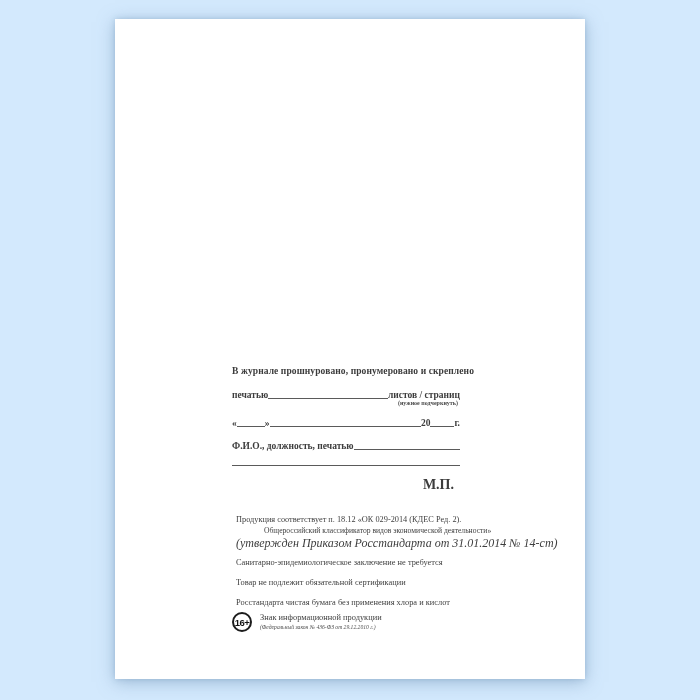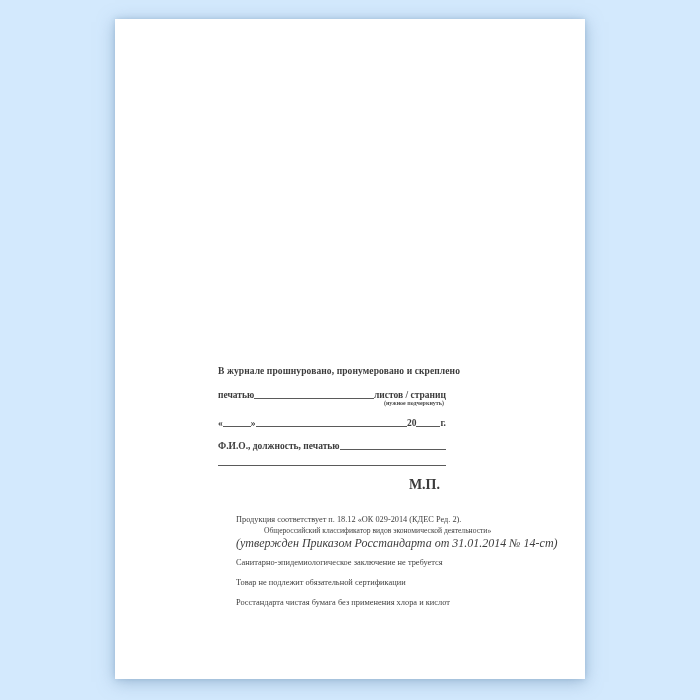--- a/index.html
+++ b/index.html
@@ -10,21 +10,21 @@
     font-family:"Liberation Serif","DejaVu Serif",serif;
   }
   .paper {
     position:absolute; left:115px; top:19px; width:470px; height:660px;
     background:#ffffff;
     box-shadow:0 3px 16px rgba(104,139,176,0.50), 0 0 5px rgba(104,139,176,0.30);
   }
 
   
   .bind-block {
-    position:absolute; left:103px; top:346px; width:228px; height:130px;
+    position:absolute; left:117px; top:346px; width:228px; height:130px;
     color:#3c3c3c; font-weight:bold; font-size:9.5px; line-height:12px;
   }
   .b-heading { position:absolute; top:0; left:0; white-space:nowrap; letter-spacing:0.1px; }
   .b-row { position:absolute; left:0; right:0; display:flex; white-space:nowrap; }
   .b-seal { top:24px; }
   .b-note { position:absolute; top:35px; right:2px; font-size:6px; line-height:7px; font-weight:bold; color:#4a4a4a; }
   .b-date { top:52px; }
   .b-fio  { top:75px; }
   .blank { border-bottom:1px solid #5a5a5a; height:10px; }
   .grow  { flex:1 1 auto; }
@@ -91,15 +91,22 @@
 
     <div class="comp">
       <div class="c1">Продукция соответствует п. 18.12 «ОК 029-2014 (КДЕС Ред. 2).</div>
       <div class="c2">Общероссийский классификатор видов экономической деятельности»</div>
       <div class="c3">(утвержден Приказом Росстандарта от 31.01.2014 № 14-ст)</div>
       <div class="c4 c4a">Санитарно-эпидемиологическое заключение не требуется</div>
       <div class="c4 c4b">Товар не подлежит обязательной сертификации</div>
       <div class="c4 c4c">Росстандарта чистая бумага без применения хлора и кислот</div>
     </div>
 
+    <div class="agemark">
+      <div class="badge">16+</div>
+      <div class="agetext">
+        <div class="agelabel">Знак информационной продукции</div>
+        <div class="agelaw">(Федеральный закон № 436-ФЗ от 29.12.2010 г.)</div>
+      </div>
+    </div>
 
   </div>
 </div>
 
 </body></html>

